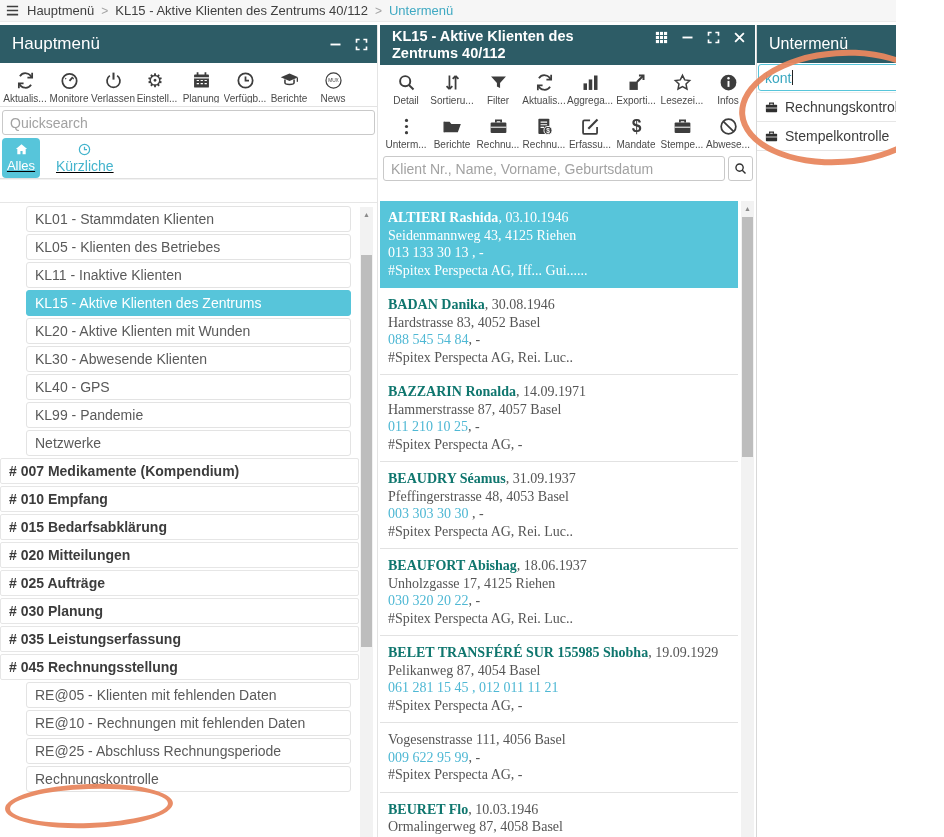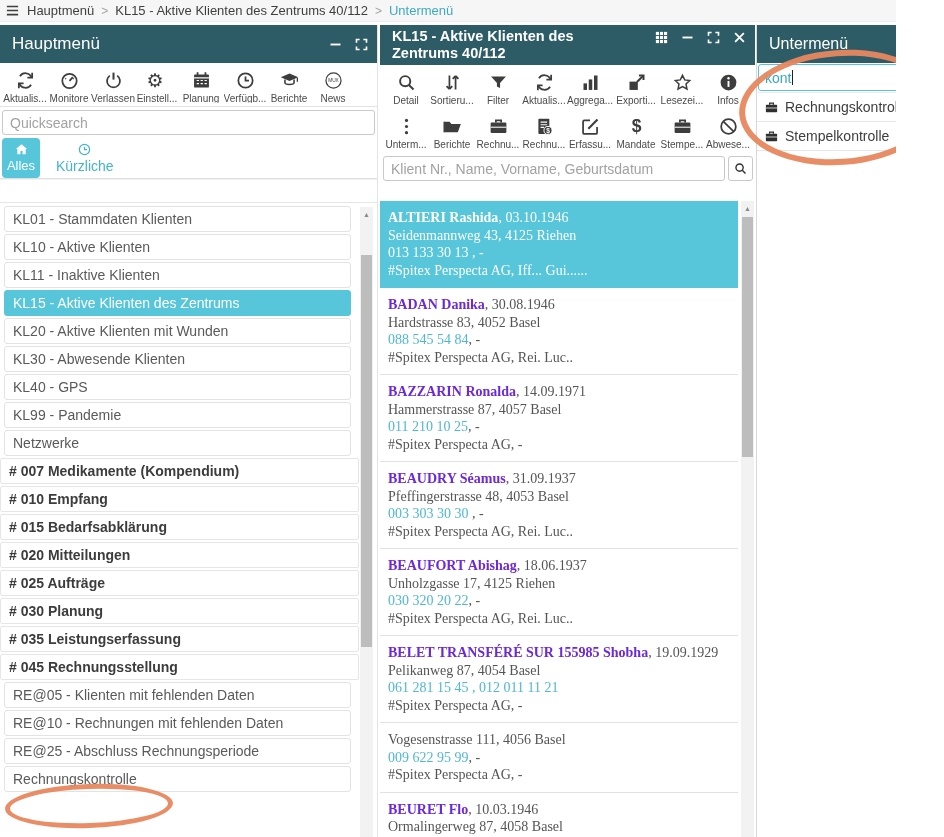--- a/index.html
+++ b/index.html
@@ -44,36 +44,36 @@
   .tlabel { font-size:10px; color:#4a4a4a; margin-top:2px; max-width:46px; overflow:hidden;
     white-space:nowrap;text-align:right; }
   #left-toolbar { border-bottom:1px solid #e3e3e3; height:44px; }
 
   
   .qs-wrap { padding:3px 2px 2px 2px; }
   input.box-input { width:100%; height:25px; border:1px solid #c9c9c9; border-radius:3px;
     font-family:"Liberation Sans",sans-serif; font-size:14px; padding:0 7px; color:#444; outline:none; }
   input.box-input::placeholder { color:#a2a2a2; }
   .tabs { height:42px; display:flex; align-items:center; padding-left:2px;
-    border-bottom:1px solid #e0e0e0; box-shadow:0 1px 0 #f2f2f2; }
+    border-bottom:1px solid #e0e0e0; box-shadow:0 1px 0 #f2f2f2;text-decoration:underline; }
   .tab-active { width:38px; height:40px; background:#57c5da; border-radius:4px; color:#fff;
     display:flex; flex-direction:column; align-items:center; justify-content:center; font-size:13px; }
   .tab-active .ic { width:15px; height:15px; margin-bottom:1px; }
   .tab-active .ic svg { width:100%; height:100%; display:block; }
   .tab-plain { height:40px; padding:0 16px; color:#44b4cd; display:flex; flex-direction:column;
     align-items:center; justify-content:center; font-size:14px; }
   .tab-plain .ic { width:15px; height:15px; margin-bottom:1px; color:#44b4cd; }
   .tab-plain .ic svg { width:100%; height:100%; display:block; }
 
   
   #menu-list { position:absolute; top:177px; left:0; right:0; bottom:0; overflow:hidden;
     border-top:1px solid #e6e6e6; padding-top:3px; }
   .m-item { height:26px; line-height:25px; font-size:14px; padding-left:8px; margin-bottom:2px;
     white-space:nowrap; overflow:hidden; cursor:default; }
-  .t-sub { margin-left:4px; margin-right:26px; border:1px solid #e3e3e3; border-radius:3px;
+  .t-sub { margin-left:26px; margin-right:26px; border:1px solid #e3e3e3; border-radius:3px;
     color:#5a5a5a; background:#fff; }
   .t-group { margin-right:18px; border:1px solid #e6e6e6; border-radius:2px; color:#3c3c3c;
     font-weight:bold; }
   .m-item.selected { background:#57c5da; border-color:#57c5da; color:#fff; }
 
   
   .vscroll { position:absolute; width:13px; background:#f2f2f2; }
   #left-scroll { top:182px; right:4px; bottom:0; }
   .sb-arrow { display:block; text-align:center; font-size:7px; color:#8b8b8b; padding-top:4px;
     height:14px; }
@@ -84,21 +84,21 @@
   .search-row { display:flex; gap:3px; padding:3px 2px 2px 3px; }
   .search-row input { flex:1; }
   .search-btn { width:25px; height:25px; border:1px solid #c9c9c9; border-radius:3px; background:#fff;
     display:flex; align-items:center; justify-content:center; color:#2f2f2f; }
   .search-btn svg { width:15px; height:15px; }
 
   #client-list { position:absolute; top:176px; left:0; right:17px; bottom:0; overflow:hidden;font-family:Liberation Serif, serif; }
   .client-row { padding:8px 4px 8px 8px; border-bottom:1px solid #e2e2e2; font-size:14px;
     line-height:17.5px; color:#555; cursor:default; }
   .client-row > div { white-space:nowrap; overflow:hidden; min-height:17.5px; }
-  .c-name { font-weight:bold; color:#6d28d9; }
+  .c-name { font-weight:bold; color:#0f766e; }
   .c-date::before { content:", "; }
   .c-phone { color:#4fb8d4; }
   .c-rest { color:#555; }
   .client-row.selected { background:#57c5da; border-bottom-color:#57c5da; }
   .client-row.selected .c-name, .client-row.selected .c-date, .client-row.selected .c-addr,
   .client-row.selected .c-phone, .client-row.selected .c-rest, .client-row.selected .c-org { color:#fff; }
   #center-scroll { top:176px; right:1px; bottom:0; }
   #center-scroll .sb-thumb { top:16px; height:240px; }
 
   
@@ -252,21 +252,21 @@
             </svg>
           </span>
         <span>Kürzliche</span>
       </div>
     </div>
     <div id="menu-list">
         <div class="m-item t-sub">
     <span>KL01 - Stammdaten Klienten</span>
   </div>
         <div class="m-item t-sub">
-    <span>KL10 - Aktive Klienten</span>
+    <span>KL05 - Klienten des Betriebes</span>
   </div>
         <div class="m-item t-sub">
     <span>KL11 - Inaktive Klienten</span>
   </div>
         <div class="m-item selected t-sub">
     <span>KL15 - Aktive Klienten des Zentrums</span>
   </div>
         <div class="m-item t-sub">
     <span>KL20 - Aktive Klienten mit Wunden</span>
   </div>

